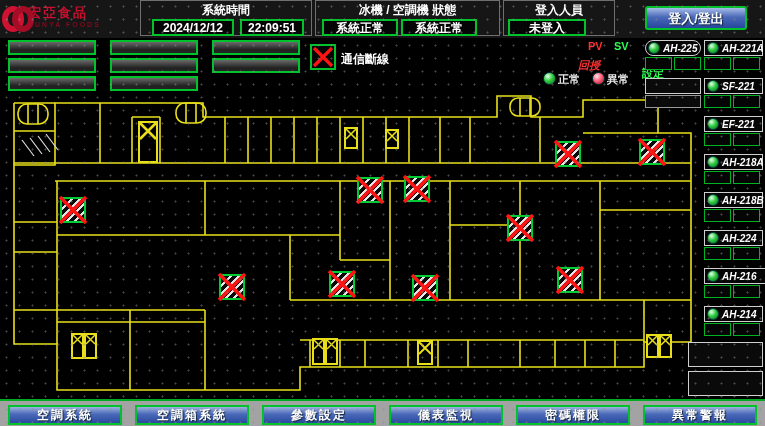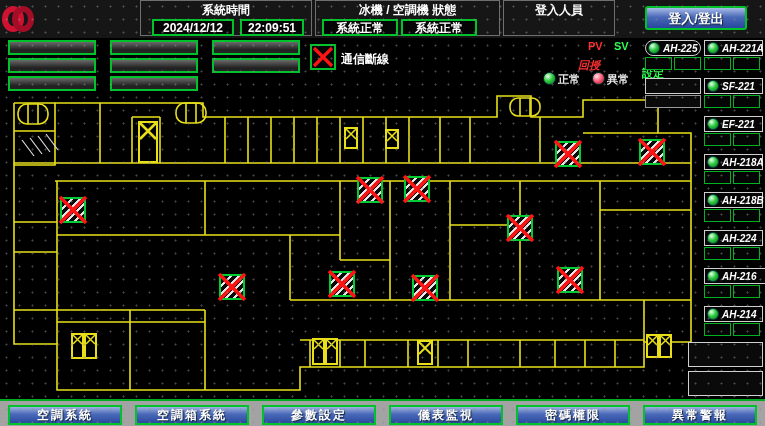--- a/index.html
+++ b/index.html
@@ -71,37 +71,42 @@
 </style>
 </head>
 <body>
 
 <div id="header">
   <div id="logo">
     <div class="ring">
         <i></i>
         <i></i>
       </div>
+    <div class="logo-text">
+      <span class="logo-title">宏亞食品</span>
+      <span class="logo-sub">HUNYA FOODS</span>
+    </div>
   </div>
 
   <div class="hsec" style="left:140px;width:172px;font-family:Liberation Mono, monospace;">
     <div class="hlabel">系統時間</div>
   </div>
   <div class="hbox" style="left:152px;top:19px;width:82px;height:17px;">2024/12/12</div>
   <div class="hbox" style="left:240px;top:19px;width:64px;height:17px;">22:09:51</div>
 
   <div class="hsec" style="left:315px;width:185px;">
     <div class="hlabel">冰機 / 空調機 狀態</div>
   </div>
   <div class="hbox" style="left:322px;top:19px;width:76px;height:17px;">系統正常</div>
   <div class="hbox" style="left:401px;top:19px;width:76px;height:17px;">系統正常</div>
 
   <div class="hsec" style="left:503px;width:112px;">
     <div class="hlabel">登入人員</div>
   </div>
+  <div class="hbox" style="left:508px;top:19px;width:78px;height:17px;">未登入</div>
 
   <div id="login-btn">登入/登出</div>
 </div>
 
 <div id="offline-icon">
   <svg viewBox="0 0 22 22" style="position:absolute;inset:0;">
       <path d="M2,2 L20,20 M20,2 L2,20" stroke="#ff1414" stroke-width="3.2" fill="none"></path>
     </svg>
 </div>
 <div id="offline-label">通信斷線</div>

